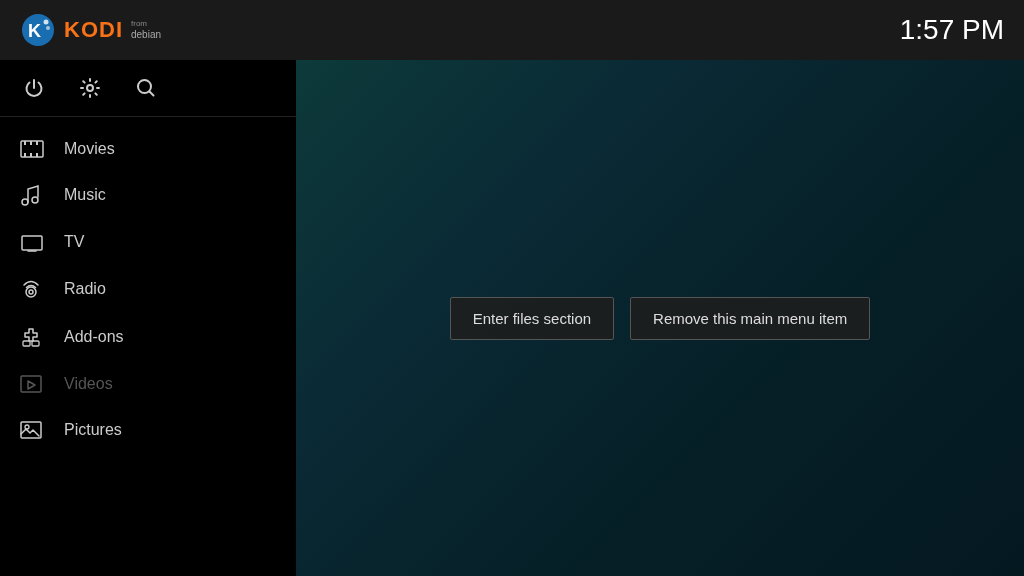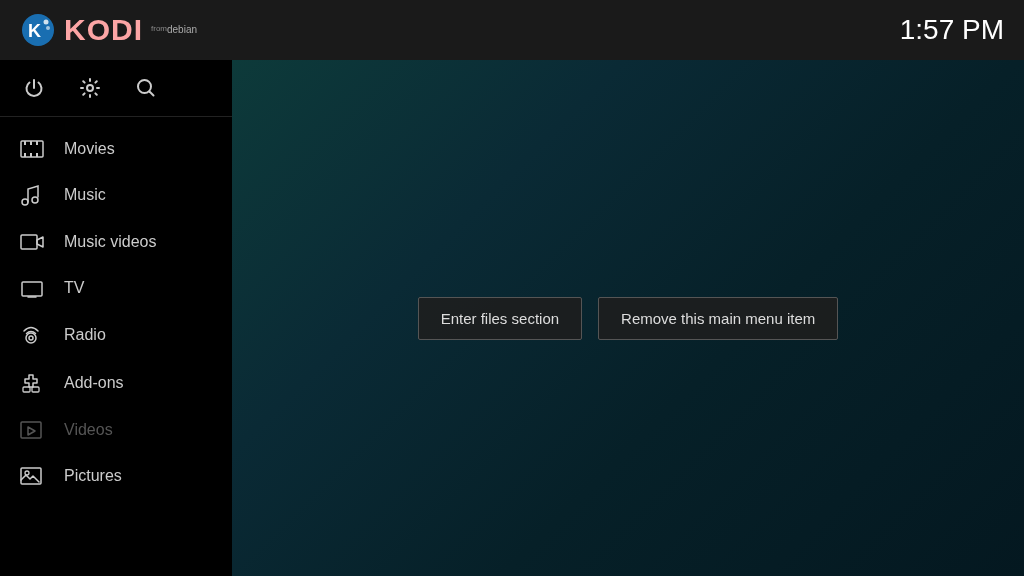--- a/index.html
+++ b/index.html
@@ -36,31 +36,31 @@
       align-items: center;
       gap: 8px;
     }
 
     .kodi-icon {
       width: 36px;
       height: 36px;
     }
 
     .kodi-text {
-      color: #fca5a5;
-      font-size: 30px;
+      color: #f97316;
+      font-size: 22px;
       font-weight: bold;
       letter-spacing: 1px;
     }
 
     .kodi-from-debian {
       color: #aaa;
       font-size: 10px;
       display: flex;
-      flex-direction: row;
+      flex-direction: column;
       line-height: 1.2;
     }
 
     .kodi-from-debian span:first-child {
       font-size: 8px;
       color: #888;
     }
 
     .header-time {
       color: #fff;
@@ -70,21 +70,21 @@
 
     
     .main {
       display: flex;
       flex: 1;
       overflow: hidden;
     }
 
     
     .sidebar {
-      width: 232px;
+      width: 296px;
       background: rgba(0,0,0,0.85);
       display: flex;
       flex-direction: column;
       flex-shrink: 0;
     }
 
     .sidebar-icons {
       display: flex;
       align-items: center;
       gap: 28px;
@@ -246,29 +246,20 @@
         <span class="nav-icon">
           <svg width="20" height="22" viewBox="0 0 20 22" fill="none">
             <circle cx="5" cy="18" r="3" stroke="#ccc" stroke-width="1.5"></circle>
             <circle cx="15" cy="16" r="3" stroke="#ccc" stroke-width="1.5"></circle>
             <path d="M8 18V5l10-3v11" stroke="#ccc" stroke-width="1.5" stroke-linecap="round"></path>
           </svg>
         </span>
         <span>Music</span>
       </div>
 
-      <div class="nav-item">
-        <span class="nav-icon">
-          <svg width="24" height="20" viewBox="0 0 24 20" fill="none">
-            <rect x="1" y="3" width="16" height="14" rx="1" stroke="#ccc" stroke-width="1.5"></rect>
-            <path d="M17 8l6-3v10l-6-3V8z" stroke="#ccc" stroke-width="1.5" stroke-linejoin="round"></path>
-          </svg>
-        </span>
-        <span>Music videos</span>
-      </div>
 
       <div class="nav-item">
         <span class="nav-icon">
           <svg width="24" height="20" viewBox="0 0 24 20" fill="none">
             <rect x="2" y="4" width="20" height="14" rx="1" stroke="#ccc" stroke-width="1.5"></rect>
             <path d="M8 19h8" stroke="#ccc" stroke-width="1.5" stroke-linecap="round"></path>
           </svg>
         </span>
         <span>TV</span>
       </div>

